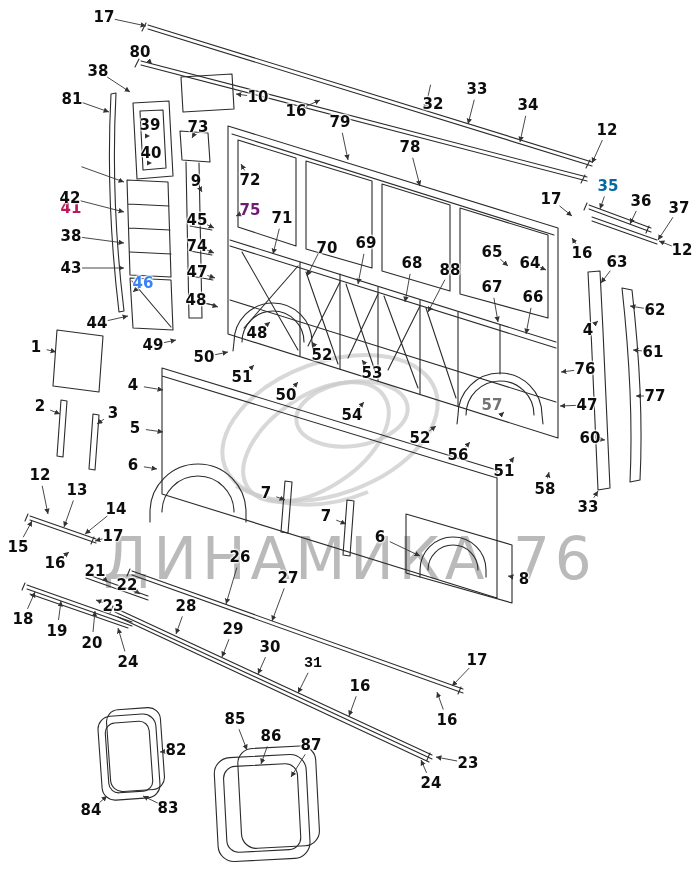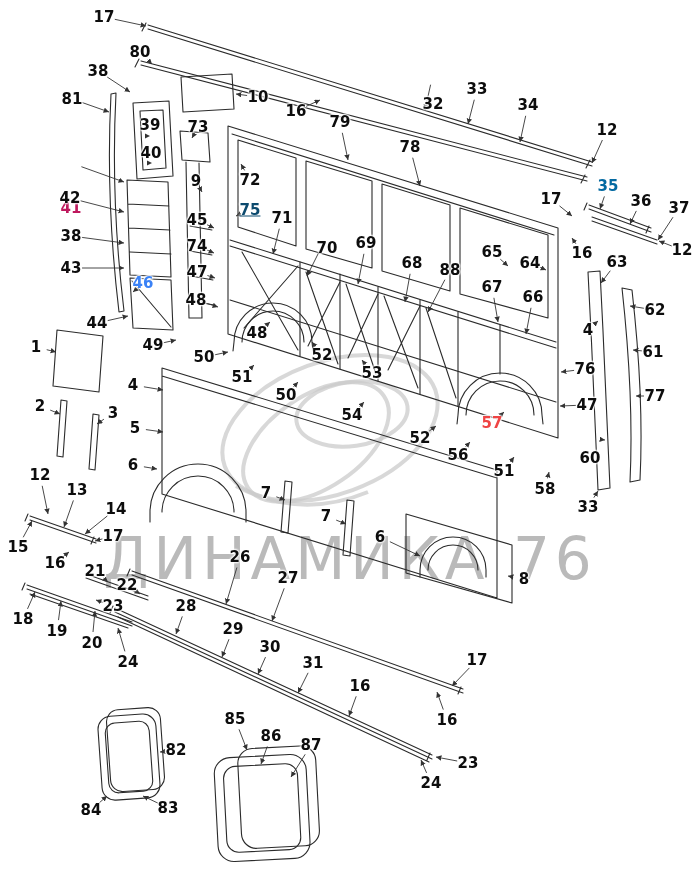--- a/index.html
+++ b/index.html
@@ -242,21 +242,21 @@
       <div class="plabel" style="left: 198px; top: 127px; color: rgb(13, 13, 13);">73</div>
       <div class="plabel" style="left: 151px; top: 153px; color: rgb(13, 13, 13);">40</div>
       <div class="plabel" style="left: 196px; top: 181px; color: rgb(13, 13, 13);">9</div>
       <div class="plabel" style="left: 410px; top: 147px; color: rgb(13, 13, 13);">78</div>
       <div class="plabel" style="left: 71px; top: 176px; color: #be185d; margin-top: 32px;">41</div>
       <div class="plabel" style="left: 250px; top: 180px; color: rgb(13, 13, 13);">72</div>
       <div class="plabel" style="left: 608px; top: 186px; color: #0369a1;">35</div>
       <div class="plabel" style="left: 641px; top: 201px; color: rgb(13, 13, 13);">36</div>
       <div class="plabel" style="left: 679px; top: 208px; color: rgb(13, 13, 13);">37</div>
       <div class="plabel" style="left: 70px; top: 198px; color: rgb(13, 13, 13);">42</div>
-      <div class="plabel" style="left: 250px; top: 210px; color: #0c4a6e; text-decoration: underline;">75</div>
+      <div class="plabel" style="left: 250px; top: 210px; color: #701a75;">75</div>
       <div class="plabel" style="left: 282px; top: 218px; color: rgb(13, 13, 13);">71</div>
       <div class="plabel" style="left: 551px; top: 199px; color: rgb(13, 13, 13);">17</div>
       <div class="plabel" style="left: 197px; top: 220px; color: rgb(13, 13, 13);">45</div>
       <div class="plabel" style="left: 582px; top: 253px; color: rgb(13, 13, 13);">16</div>
       <div class="plabel" style="left: 682px; top: 250px; color: rgb(13, 13, 13);">12</div>
       <div class="plabel" style="left: 71px; top: 236px; color: rgb(13, 13, 13);">38</div>
       <div class="plabel" style="left: 197px; top: 246px; color: rgb(13, 13, 13);">74</div>
       <div class="plabel" style="left: 327px; top: 236px; color: rgb(13, 13, 13); margin-top: 12px;">70</div>
       <div class="plabel" style="left: 366px; top: 243px; color: rgb(13, 13, 13);">69</div>
       <div class="plabel" style="left: 492px; top: 252px; color: rgb(13, 13, 13);">65</div>
@@ -283,23 +283,23 @@
       <div class="plabel" style="left: 242px; top: 377px; color: rgb(13, 13, 13);">51</div>
       <div class="plabel" style="left: 372px; top: 373px; color: rgb(13, 13, 13);">53</div>
       <div class="plabel" style="left: 133px; top: 385px; color: rgb(13, 13, 13);">4</div>
       <div class="plabel" style="left: 286px; top: 395px; color: rgb(13, 13, 13);">50</div>
       <div class="plabel" style="left: 587px; top: 405px; color: rgb(13, 13, 13);">47</div>
       <div class="plabel" style="left: 655px; top: 396px; color: rgb(13, 13, 13);">77</div>
       <div class="plabel" style="left: 40px; top: 406px; color: rgb(13, 13, 13);">2</div>
       <div class="plabel" style="left: 113px; top: 413px; color: rgb(13, 13, 13);">3</div>
       <div class="plabel" style="left: 352px; top: 415px; color: rgb(13, 13, 13);">54</div>
       <div class="plabel" style="left: 135px; top: 428px; color: rgb(13, 13, 13);">5</div>
-      <div class="plabel" style="left: 492px; top: 423px; color: #ef4444;">57</div>
+      <div class="plabel" style="left: 492px; top: 405px; color: #737373;">57</div>
       <div class="plabel" style="left: 420px; top: 438px; color: rgb(13, 13, 13);">52</div>
-      <div class="plabel" style="left: 590px; top: 438px; color: rgb(13, 13, 13); margin-top: 20px;">60</div>
+      <div class="plabel" style="left: 590px; top: 438px; color: rgb(13, 13, 13);">60</div>
       <div class="plabel" style="left: 133px; top: 465px; color: rgb(13, 13, 13);">6</div>
       <div class="plabel" style="left: 458px; top: 455px; color: rgb(13, 13, 13);">56</div>
       <div class="plabel" style="left: 504px; top: 471px; color: rgb(13, 13, 13);">51</div>
       <div class="plabel" style="left: 40px; top: 475px; color: rgb(13, 13, 13);">12</div>
       <div class="plabel" style="left: 77px; top: 490px; color: rgb(13, 13, 13); text-align: right;">13</div>
       <div class="plabel" style="left: 545px; top: 489px; color: rgb(13, 13, 13);">58</div>
       <div class="plabel" style="left: 116px; top: 509px; color: rgb(13, 13, 13);">14</div>
       <div class="plabel" style="left: 266px; top: 493px; color: rgb(13, 13, 13);">7</div>
       <div class="plabel" style="left: 326px; top: 516px; color: rgb(13, 13, 13);">7</div>
       <div class="plabel" style="left: 588px; top: 507px; color: rgb(13, 13, 13);">33</div>
@@ -313,21 +313,21 @@
       <div class="plabel" style="left: 288px; top: 578px; color: rgb(13, 13, 13);">27</div>
       <div class="plabel" style="left: 524px; top: 579px; color: rgb(13, 13, 13);">8</div>
       <div class="plabel" style="left: 113px; top: 606px; color: rgb(13, 13, 13);">23</div>
       <div class="plabel" style="left: 186px; top: 606px; color: rgb(13, 13, 13);">28</div>
       <div class="plabel" style="left: 23px; top: 619px; color: rgb(13, 13, 13);">18</div>
       <div class="plabel" style="left: 57px; top: 631px; color: rgb(13, 13, 13);">19</div>
       <div class="plabel" style="left: 92px; top: 643px; color: rgb(13, 13, 13);">20</div>
       <div class="plabel" style="left: 128px; top: 662px; color: rgb(13, 13, 13);">24</div>
       <div class="plabel" style="left: 233px; top: 629px; color: rgb(13, 13, 13);">29</div>
       <div class="plabel" style="left: 270px; top: 647px; color: rgb(13, 13, 13);">30</div>
-      <div class="plabel" style="left: 313px; top: 663px; color: rgb(13, 13, 13);">31</div>
+      <div class="plabel" style="left: 313px; top: 663px; color: rgb(13, 13, 13); font-family: Liberation Mono, monospace;">31</div>
       <div class="plabel" style="left: 360px; top: 686px; color: rgb(13, 13, 13);">16</div>
       <div class="plabel" style="left: 477px; top: 660px; color: rgb(13, 13, 13);">17</div>
       <div class="plabel" style="left: 447px; top: 720px; color: rgb(13, 13, 13);">16</div>
       <div class="plabel" style="left: 235px; top: 719px; color: rgb(13, 13, 13);">85</div>
       <div class="plabel" style="left: 271px; top: 736px; color: rgb(13, 13, 13);">86</div>
       <div class="plabel" style="left: 311px; top: 745px; color: rgb(13, 13, 13);">87</div>
       <div class="plabel" style="left: 468px; top: 763px; color: rgb(13, 13, 13);">23</div>
       <div class="plabel" style="left: 431px; top: 783px; color: rgb(13, 13, 13);">24</div>
       <div class="plabel" style="left: 176px; top: 750px; color: rgb(13, 13, 13);">82</div>
       <div class="plabel" style="left: 91px; top: 810px; color: rgb(13, 13, 13);">84</div>

